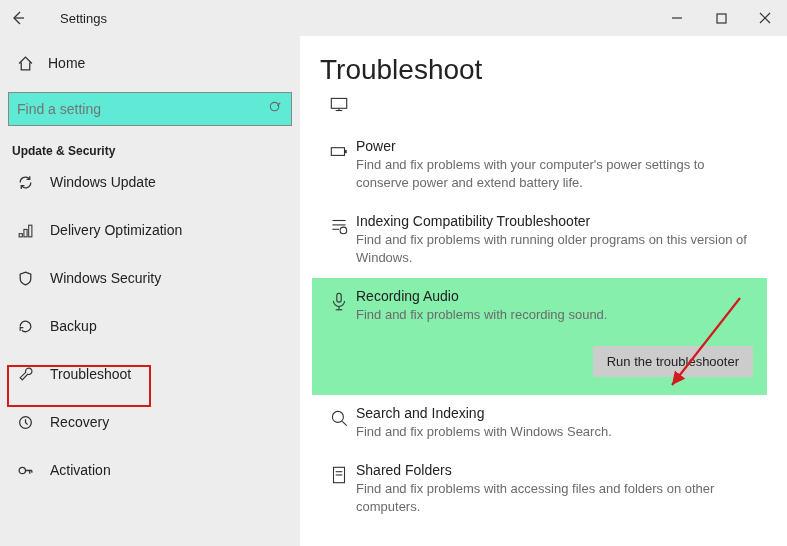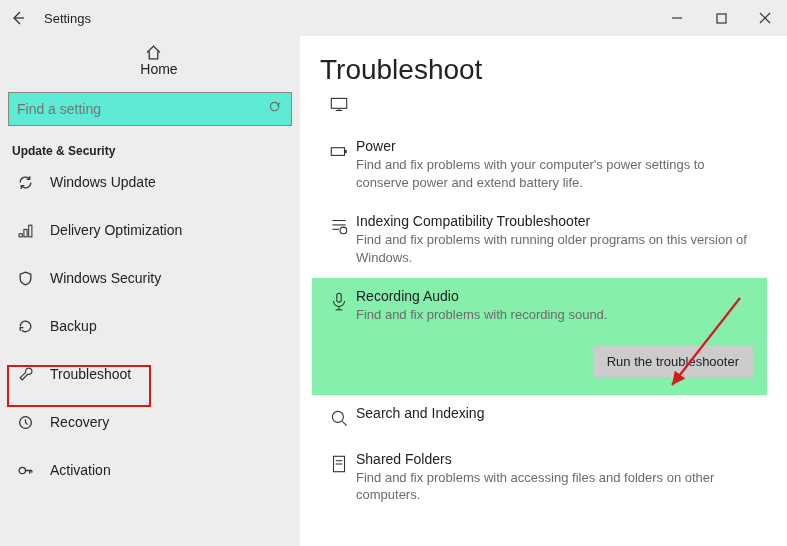--- a/index.html
+++ b/index.html
@@ -1,31 +1,31 @@
 <!DOCTYPE html>
 <html><head>
 <meta charset="utf-8">
 <style>
   * { box-sizing: border-box; margin: 0; padding: 0; font-family: "Segoe UI", Arial, sans-serif; }
   body { width: 787px; height: 546px; background: #ededed; overflow: hidden; position: relative; }
 
   
   .titlebar { height: 36px; display: flex; align-items: center; }
   .titlebar .back { width: 36px; height: 36px; display: flex; align-items: center; justify-content: center; }
-  .titlebar .title { font-size: 13px; color: #222; margin-left: 8px; }
+  .titlebar .title { font-size: 13px; color: #222; margin-left: 24px; }
   .titlebar .winbtns { margin-left: auto; display: flex; }
   .titlebar .winbtn { width: 44px; height: 36px; display: flex; align-items: center; justify-content: center; }
 
   
   .wrap { display: flex; height: calc(546px - 36px); }
   .sidebar { width: 300px; padding: 0 8px; }
   .main { flex: 1; background: #fff; padding: 0 20px 20px 12px; overflow: hidden; }
 
   
-  .home { display: flex; align-items: center; height: 38px; margin: 8px 0 10px 0; padding-left: 6px; flex-direction: column; }
+  .home { display: flex; align-items: center; height: 38px; margin: 8px 0 10px 0; padding-left: 6px; }
   .home .ico { width: 22px; display:flex; justify-content:center; }
   .home span.lbl { font-size: 14px; color: #222; margin-left: 12px; }
 
   .searchbox { height: 34px; border: 1px solid #888; background: #5eead4; display: flex; align-items: center; padding: 0 8px; margin: 0 0 18px 0; }
   .searchbox input { flex: 1; border: none; background: transparent; outline: none; font-size: 14px; color: #555; }
   .searchbox .sico { color: #555; }
 
   .section { font-size: 12px; font-weight: 600; color: #222; margin: 0 0 16px 4px; }
 
   .navlist { list-style: none; }
@@ -233,20 +233,21 @@
 
       <div class="tsitem">
         <div class="tico">
             <svg width="22" height="22" viewBox="0 0 20 20">
               <circle cx="9" cy="9" r="5" stroke="#333" fill="none"></circle>
               <line x1="13" y1="13" x2="17" y2="17" stroke="#333"></line>
             </svg>
           </div>
         <div class="tbody">
           <div class="ttitle">Search and Indexing</div>
+          <div class="tdesc">Find and fix problems with Windows Search.</div>
         </div>
       </div>
 
       <div class="tsitem">
         <div class="tico">
             <svg width="22" height="22" viewBox="0 0 20 20">
               <rect x="5" y="3" width="10" height="14" stroke="#333" fill="none"></rect>
               <line x1="7" y1="7" x2="13" y2="7" stroke="#333"></line>
               <line x1="7" y1="10" x2="13" y2="10" stroke="#333"></line>
             </svg>

